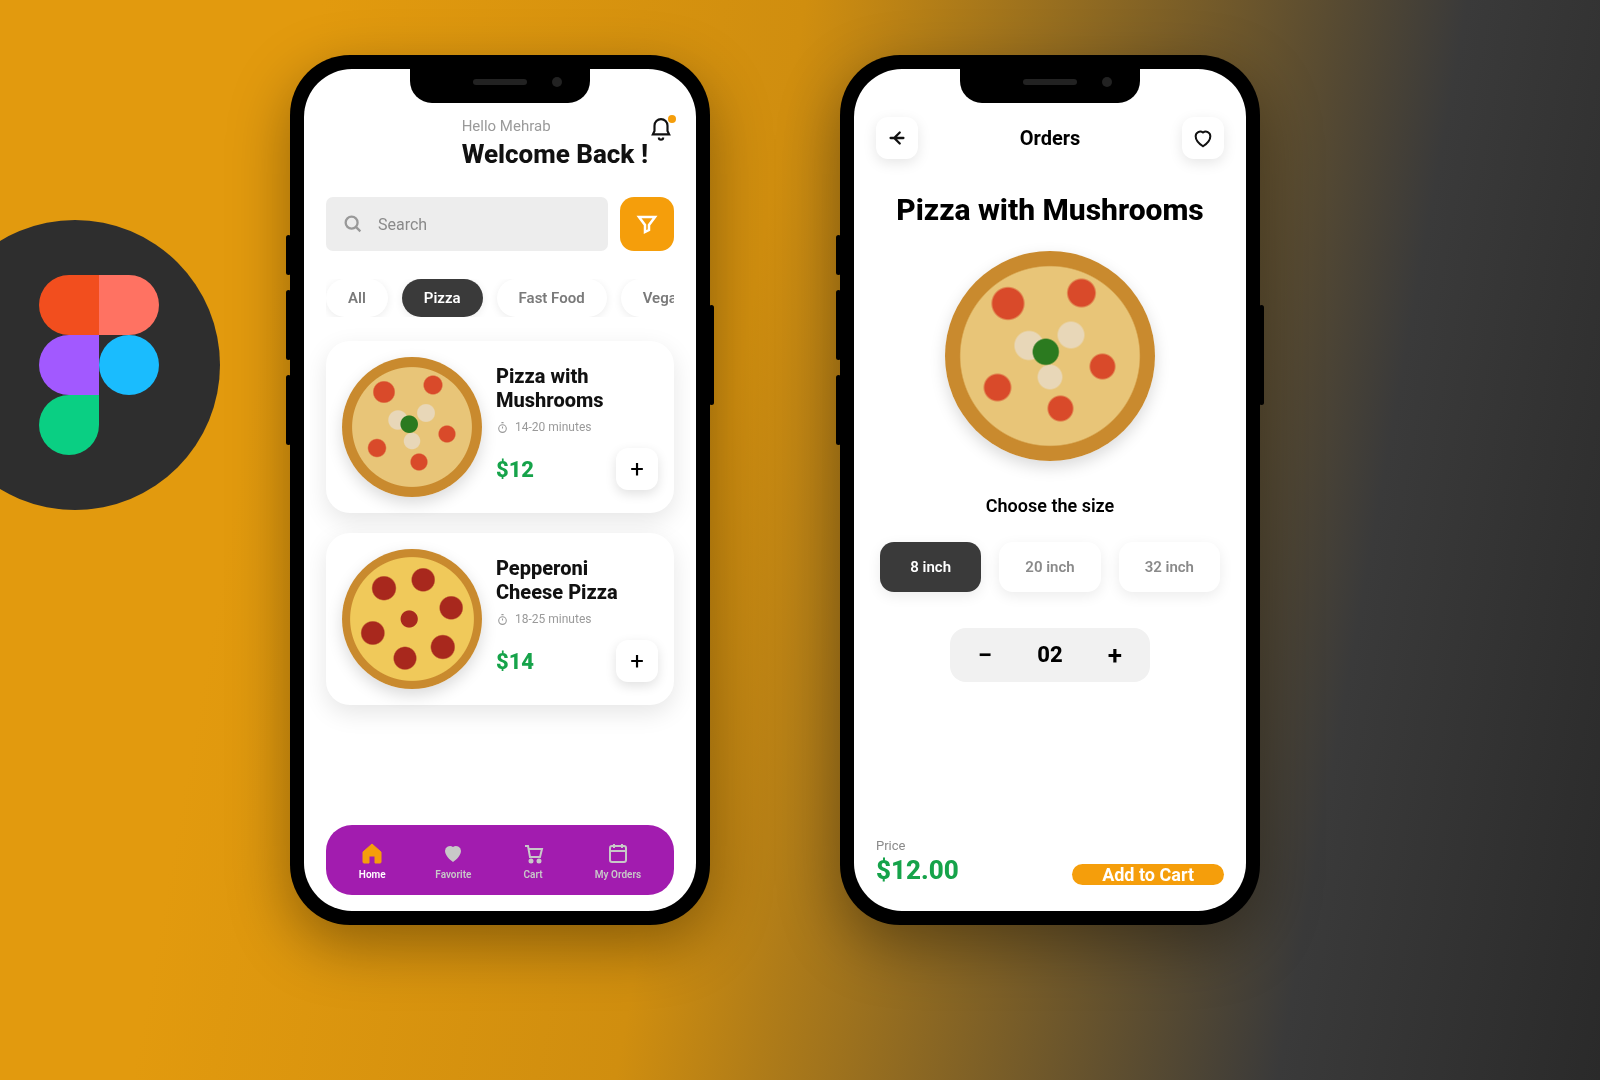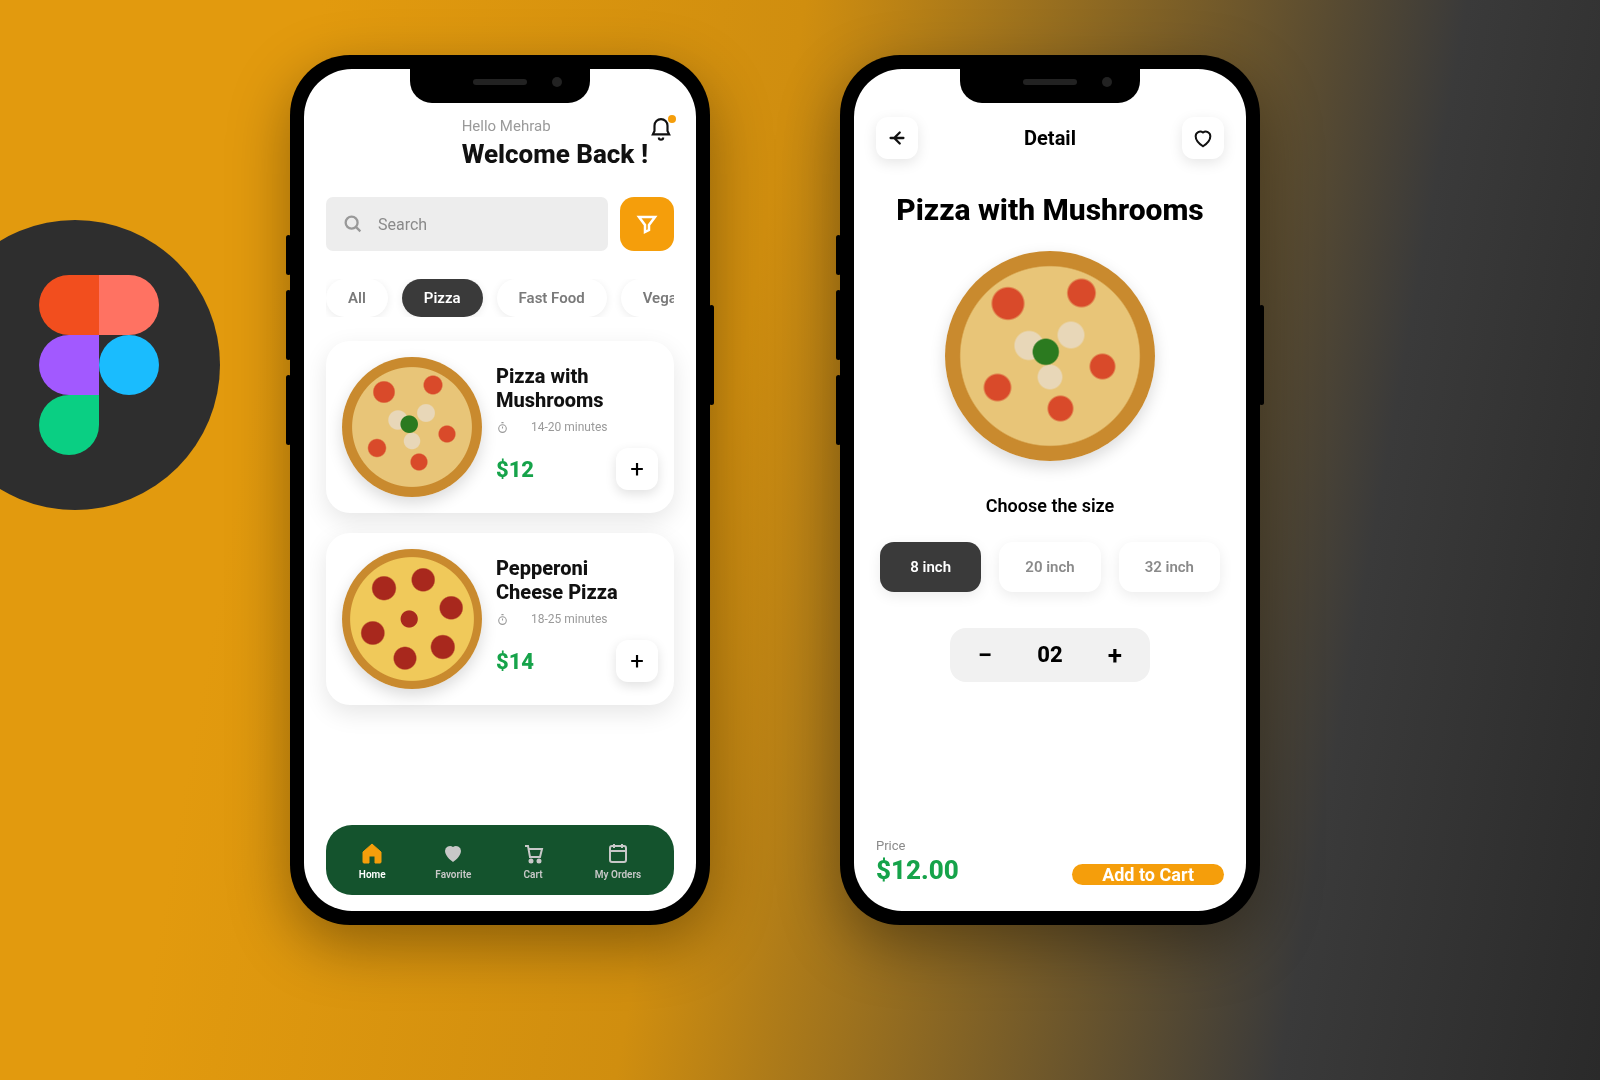--- a/index.html
+++ b/index.html
@@ -113,33 +113,33 @@
       radial-gradient(circle at 58% 22%, #A8281D 0 8%, transparent 9%),
       radial-gradient(circle at 78% 42%, #A8281D 0 8%, transparent 9%),
       radial-gradient(circle at 72% 70%, #A8281D 0 8%, transparent 9%),
       radial-gradient(circle at 45% 78%, #A8281D 0 8%, transparent 9%),
       radial-gradient(circle at 22% 60%, #A8281D 0 8%, transparent 9%),
       radial-gradient(circle at 48% 50%, #A8281D 0 8%, transparent 9%),
       radial-gradient(circle, #F0C95A 0 62%, #C98A2E 63% 100%);
   }
   .card-body{flex:1;display:flex;flex-direction:column;gap:8px;}
   .card-title{font-size:20px;font-weight:800;color:#111;line-height:1.2;}
-  .card-time{display:flex;align-items:center;gap:22px;color:#9A9A9A;font-size:12px;}
+  .card-time{display:flex;align-items:center;gap:6px;color:#9A9A9A;font-size:12px;}
   .card-time svg{width:13px;height:13px;}
   .card-foot{display:flex;justify-content:space-between;align-items:center;margin-top:6px;}
   .price{color:#16A34A;font-size:22px;font-weight:800;}
   .add-btn{
     width:42px;height:42px;background:#fff;border-radius:12px;
     box-shadow:0 4px 12px rgba(0,0,0,.12);
     display:flex;align-items:center;justify-content:center;font-size:24px;font-weight:400;
   }
 
   .tabbar{
     position:absolute;bottom:16px;left:22px;right:22px;height:70px;
-    background:#14532d;border-radius:26px;display:flex;justify-content:space-around;align-items:center;
+    background:#a21caf;border-radius:26px;display:flex;justify-content:space-around;align-items:center;
     padding:0 8px;
   }
   .tab{display:flex;flex-direction:column;align-items:center;gap:4px;color:#C8C8C8;}
   .tab.active{color:#fff;}
   .tab svg{width:24px;height:24px;}
   .tab.active svg{fill:#F59E0B;stroke:#F59E0B;}
   .tab-label{font-size:10px;font-weight:600;}
 
   
   .hdr2{display:flex;align-items:center;justify-content:space-between;}
@@ -324,21 +324,21 @@
         <div class="cam"></div>
       </div>
     <div class="content">
 
       <div class="hdr2">
         <div class="sq-btn">
           <svg viewBox="0 0 24 24" fill="none" stroke="#111" stroke-width="2.5" stroke-linecap="round">
               <path d="M15 6l-6 6 6 6M5 12h14"></path>
             </svg>
         </div>
-        <div class="hdr2-title">Detail</div>
+        <div class="hdr2-title">Orders</div>
         <div class="sq-btn">
           <svg viewBox="0 0 24 24" fill="none" stroke="#111" stroke-width="2.2">
               <path d="M12 21s-8-5.3-8-11a5 5 0 0 1 8-4 5 5 0 0 1 8 4c0 5.7-8 11-8 11z"></path>
             </svg>
         </div>
       </div>
 
       <div class="det-title">Pizza with Mushrooms</div>
 
       <div class="det-img-wrap">

